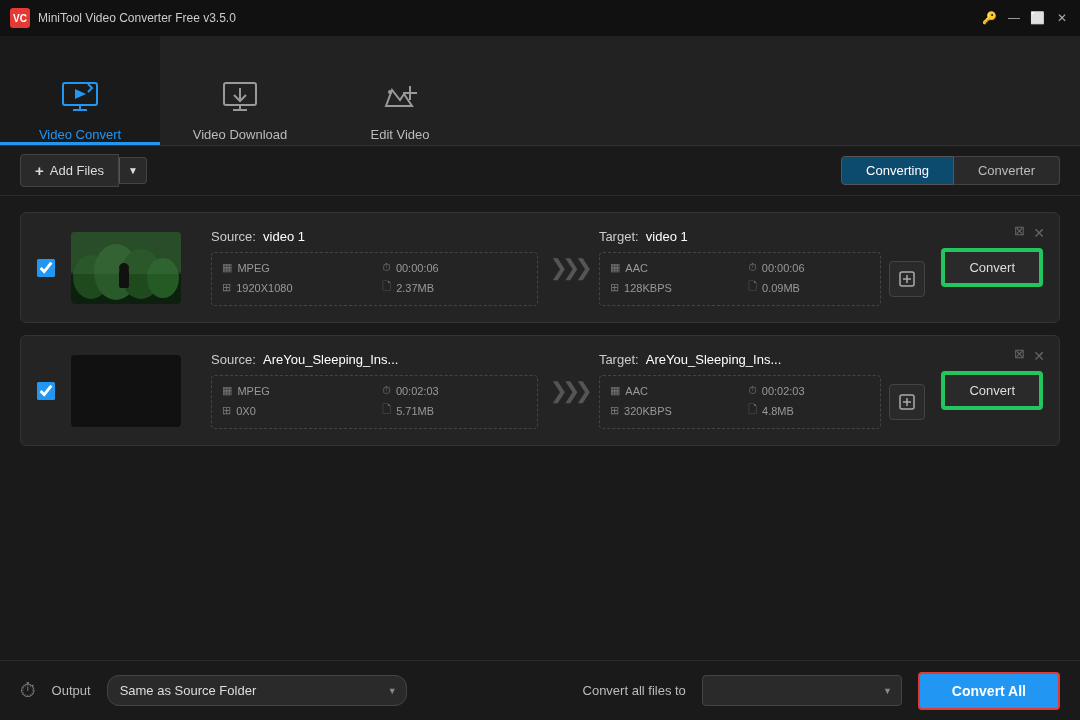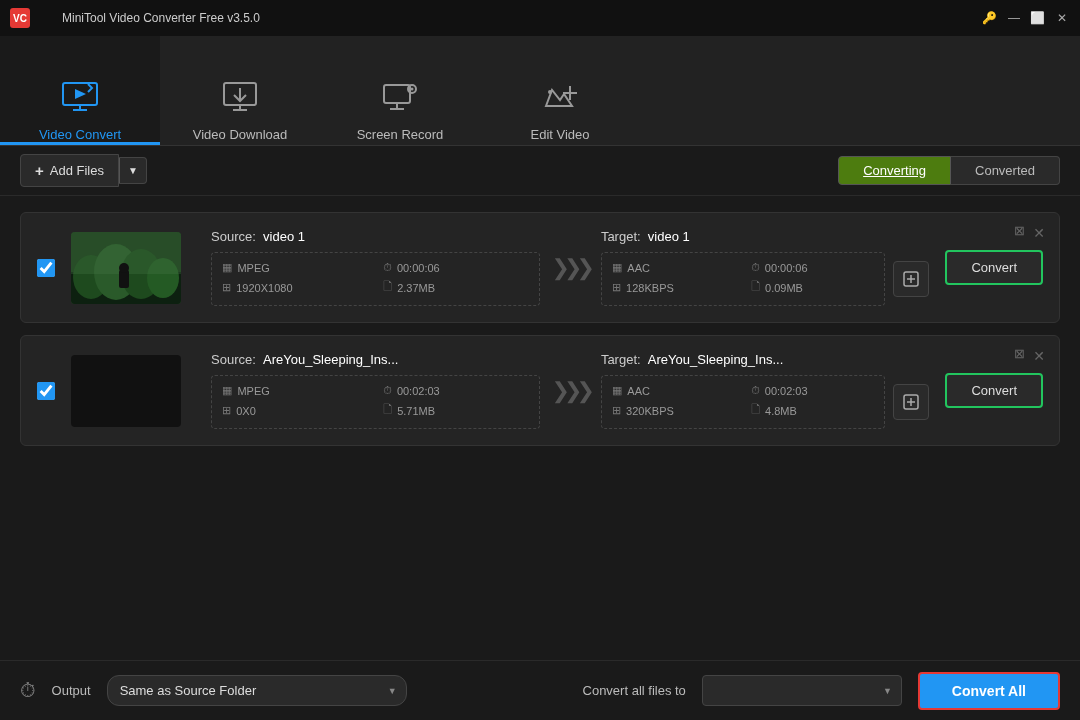--- a/index.html
+++ b/index.html
@@ -33,21 +33,20 @@
       font-size: 10px;
       font-weight: bold;
       color: #fff;
       margin-right: 8px;
       flex-shrink: 0;
     }
     #title-bar .app-title {
       font-size: 12px;
       color: #ccc;
       flex: 1;
-      margin-left: 24px;
     }
     #title-bar .window-controls {
       display: flex;
       gap: 8px;
       align-items: center;
     }
     .win-btn {
       width: 16px;
       height: 16px;
       display: flex;
@@ -141,24 +140,23 @@
       padding: 6px 24px;
       font-size: 13px;
       cursor: pointer;
       border: 1px solid #444;
       color: #bbb;
       background: #2a2a2a;
     }
     .switch-tab:first-child { border-radius: 4px 0 0 4px; }
     .switch-tab:last-child { border-radius: 0 4px 4px 0; border-left: none; }
     .switch-tab.active {
-      background: #4d7c0f;
+      background: #0c4a6e;
       color: #fff;
       border-color: #555;
-      text-decoration: underline;
     }
 
     
     #content {
       padding: 16px 20px;
       display: flex;
       flex-direction: column;
       gap: 12px;
       height: calc(720px - 36px - 110px - 50px - 60px);
       overflow-y: auto;
@@ -294,21 +292,21 @@
       align-items: center;
       justify-content: center;
       cursor: pointer;
       color: #aaa;
       font-size: 14px;
       align-self: center;
     }
 
     .convert-btn {
       background: #2a2a2a;
-      border: 2px solid #22c55e;
+      border: 4px solid #22c55e;
       color: #ddd;
       padding: 8px 24px;
       border-radius: 4px;
       font-size: 13px;
       cursor: pointer;
       flex-shrink: 0;
       min-width: 90px;
       white-space: nowrap;
     }
 
@@ -436,53 +434,41 @@
         <line x1="11" y1="28" x2="25" y2="28" stroke="#999" stroke-width="2"></line>
         <line x1="18" y1="6" x2="18" y2="18" stroke="#999" stroke-width="2"></line>
         <polyline points="12,13 18,19 24,13" stroke="#999" stroke-width="2" fill="none"></polyline>
       </svg>
     </div>
     <span class="tab-label">Video Download</span>
   </div>
   <div class="nav-tab">
     <div class="tab-icon">
       <svg width="36" height="30" viewBox="0 0 36 30" fill="none">
-        <rect x="2" y="3" width="26" height="18" rx="2" stroke="#999" stroke-width="2"></rect>
-        <circle cx="30" cy="7" r="4" stroke="#999" stroke-width="2"></circle>
-        <circle cx="30" cy="7" r="1.5" fill="#999"></circle>
-        <line x1="15" y1="21" x2="15" y2="27" stroke="#999" stroke-width="2"></line>
-        <line x1="8" y1="27" x2="22" y2="27" stroke="#999" stroke-width="2"></line>
-      </svg>
-    </div>
-    <span class="tab-label">Screen Record</span>
-  </div>
-  <div class="nav-tab">
-    <div class="tab-icon">
-      <svg width="36" height="30" viewBox="0 0 36 30" fill="none">
         <path d="M4 24 L10 8 L18 18 L22 12 L30 24 Z" stroke="#999" stroke-width="2" fill="none"></path>
         <circle cx="8" cy="10" r="2" fill="#999"></circle>
         <line x1="28" y1="4" x2="28" y2="18" stroke="#999" stroke-width="2"></line>
         <line x1="21" y1="11" x2="35" y2="11" stroke="#999" stroke-width="2"></line>
       </svg>
     </div>
     <span class="tab-label">Edit Video</span>
   </div>
 </div>
 
 <div id="toolbar">
   <div class="add-files-btn">
     <button class="add-files-main">
       <span style="font-size:15px;font-weight:bold;">+</span>
       <span>Add Files</span>
     </button>
     <button class="add-files-arrow">▼</button>
   </div>
   <div class="tab-switcher">
     <div class="switch-tab active">Converting</div>
-    <div class="switch-tab">Converted</div>
+    <div class="switch-tab">Converter</div>
   </div>
 </div>
 
 <div id="content">
 <div class="file-card">
     <div class="card-edit-icon" title="Edit">⊠</div>
     <div class="card-close">✕</div>
 
     <input type="checkbox" class="file-checkbox" checked="" style="">
 

